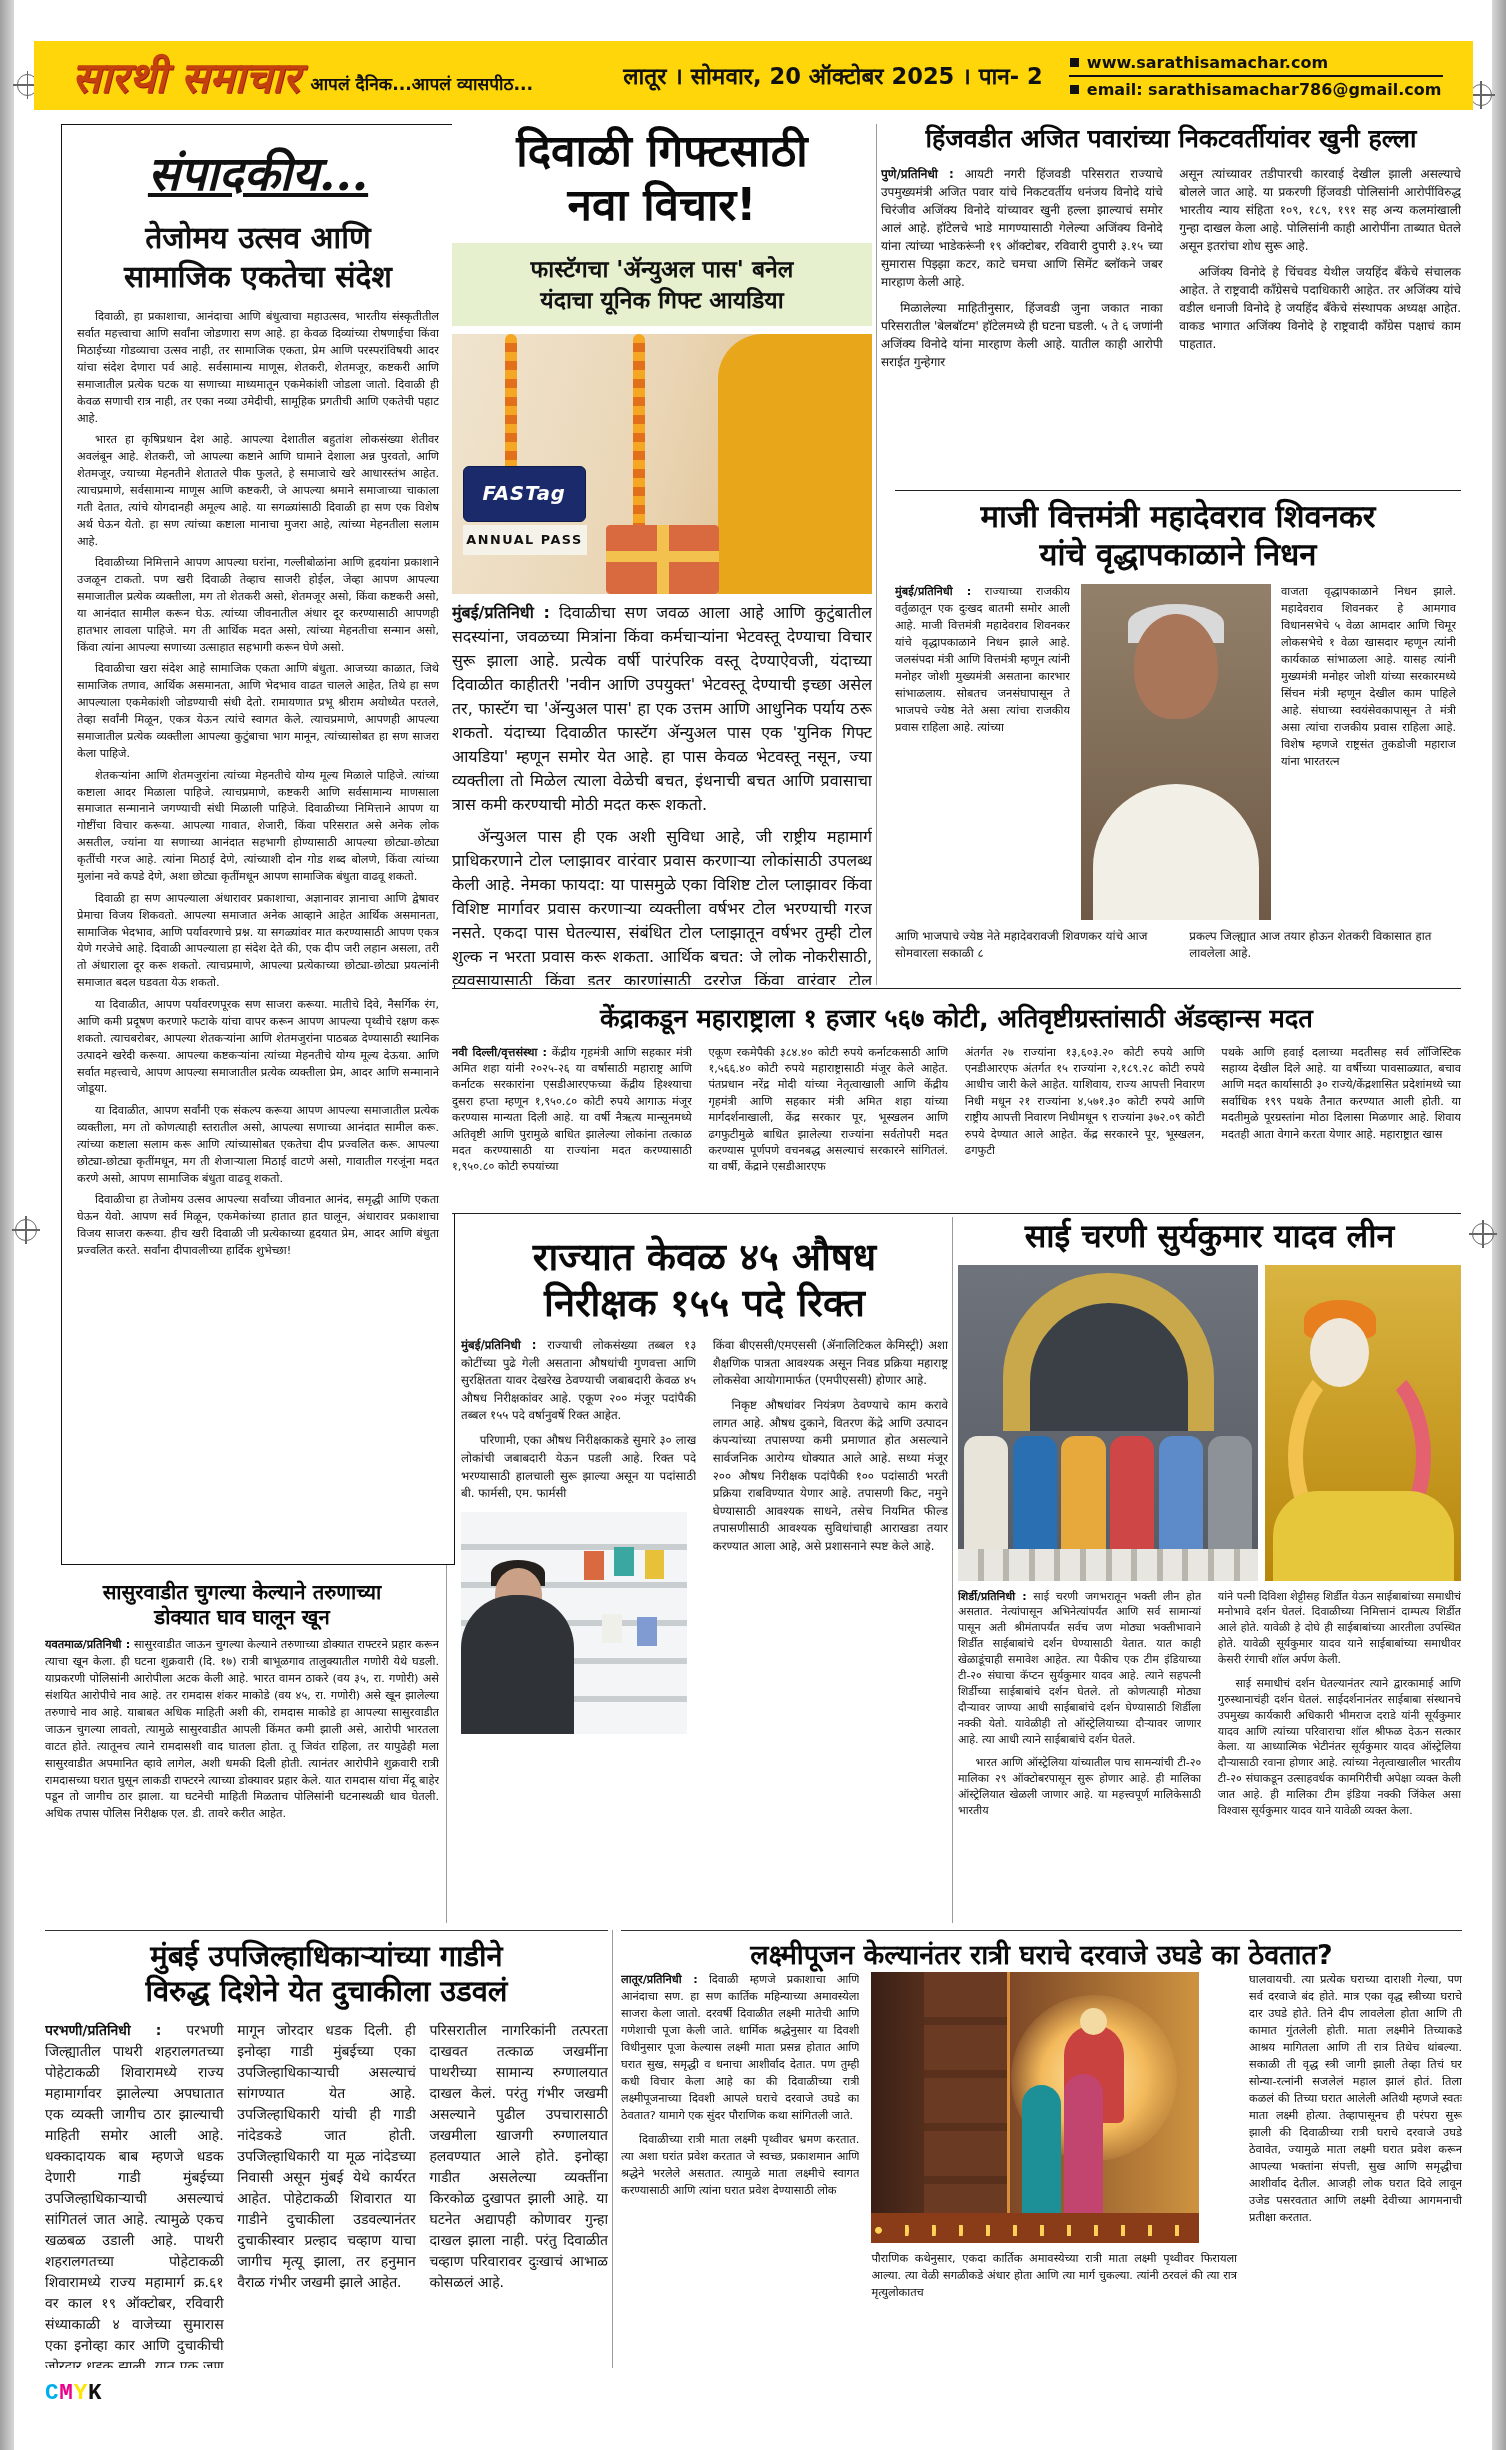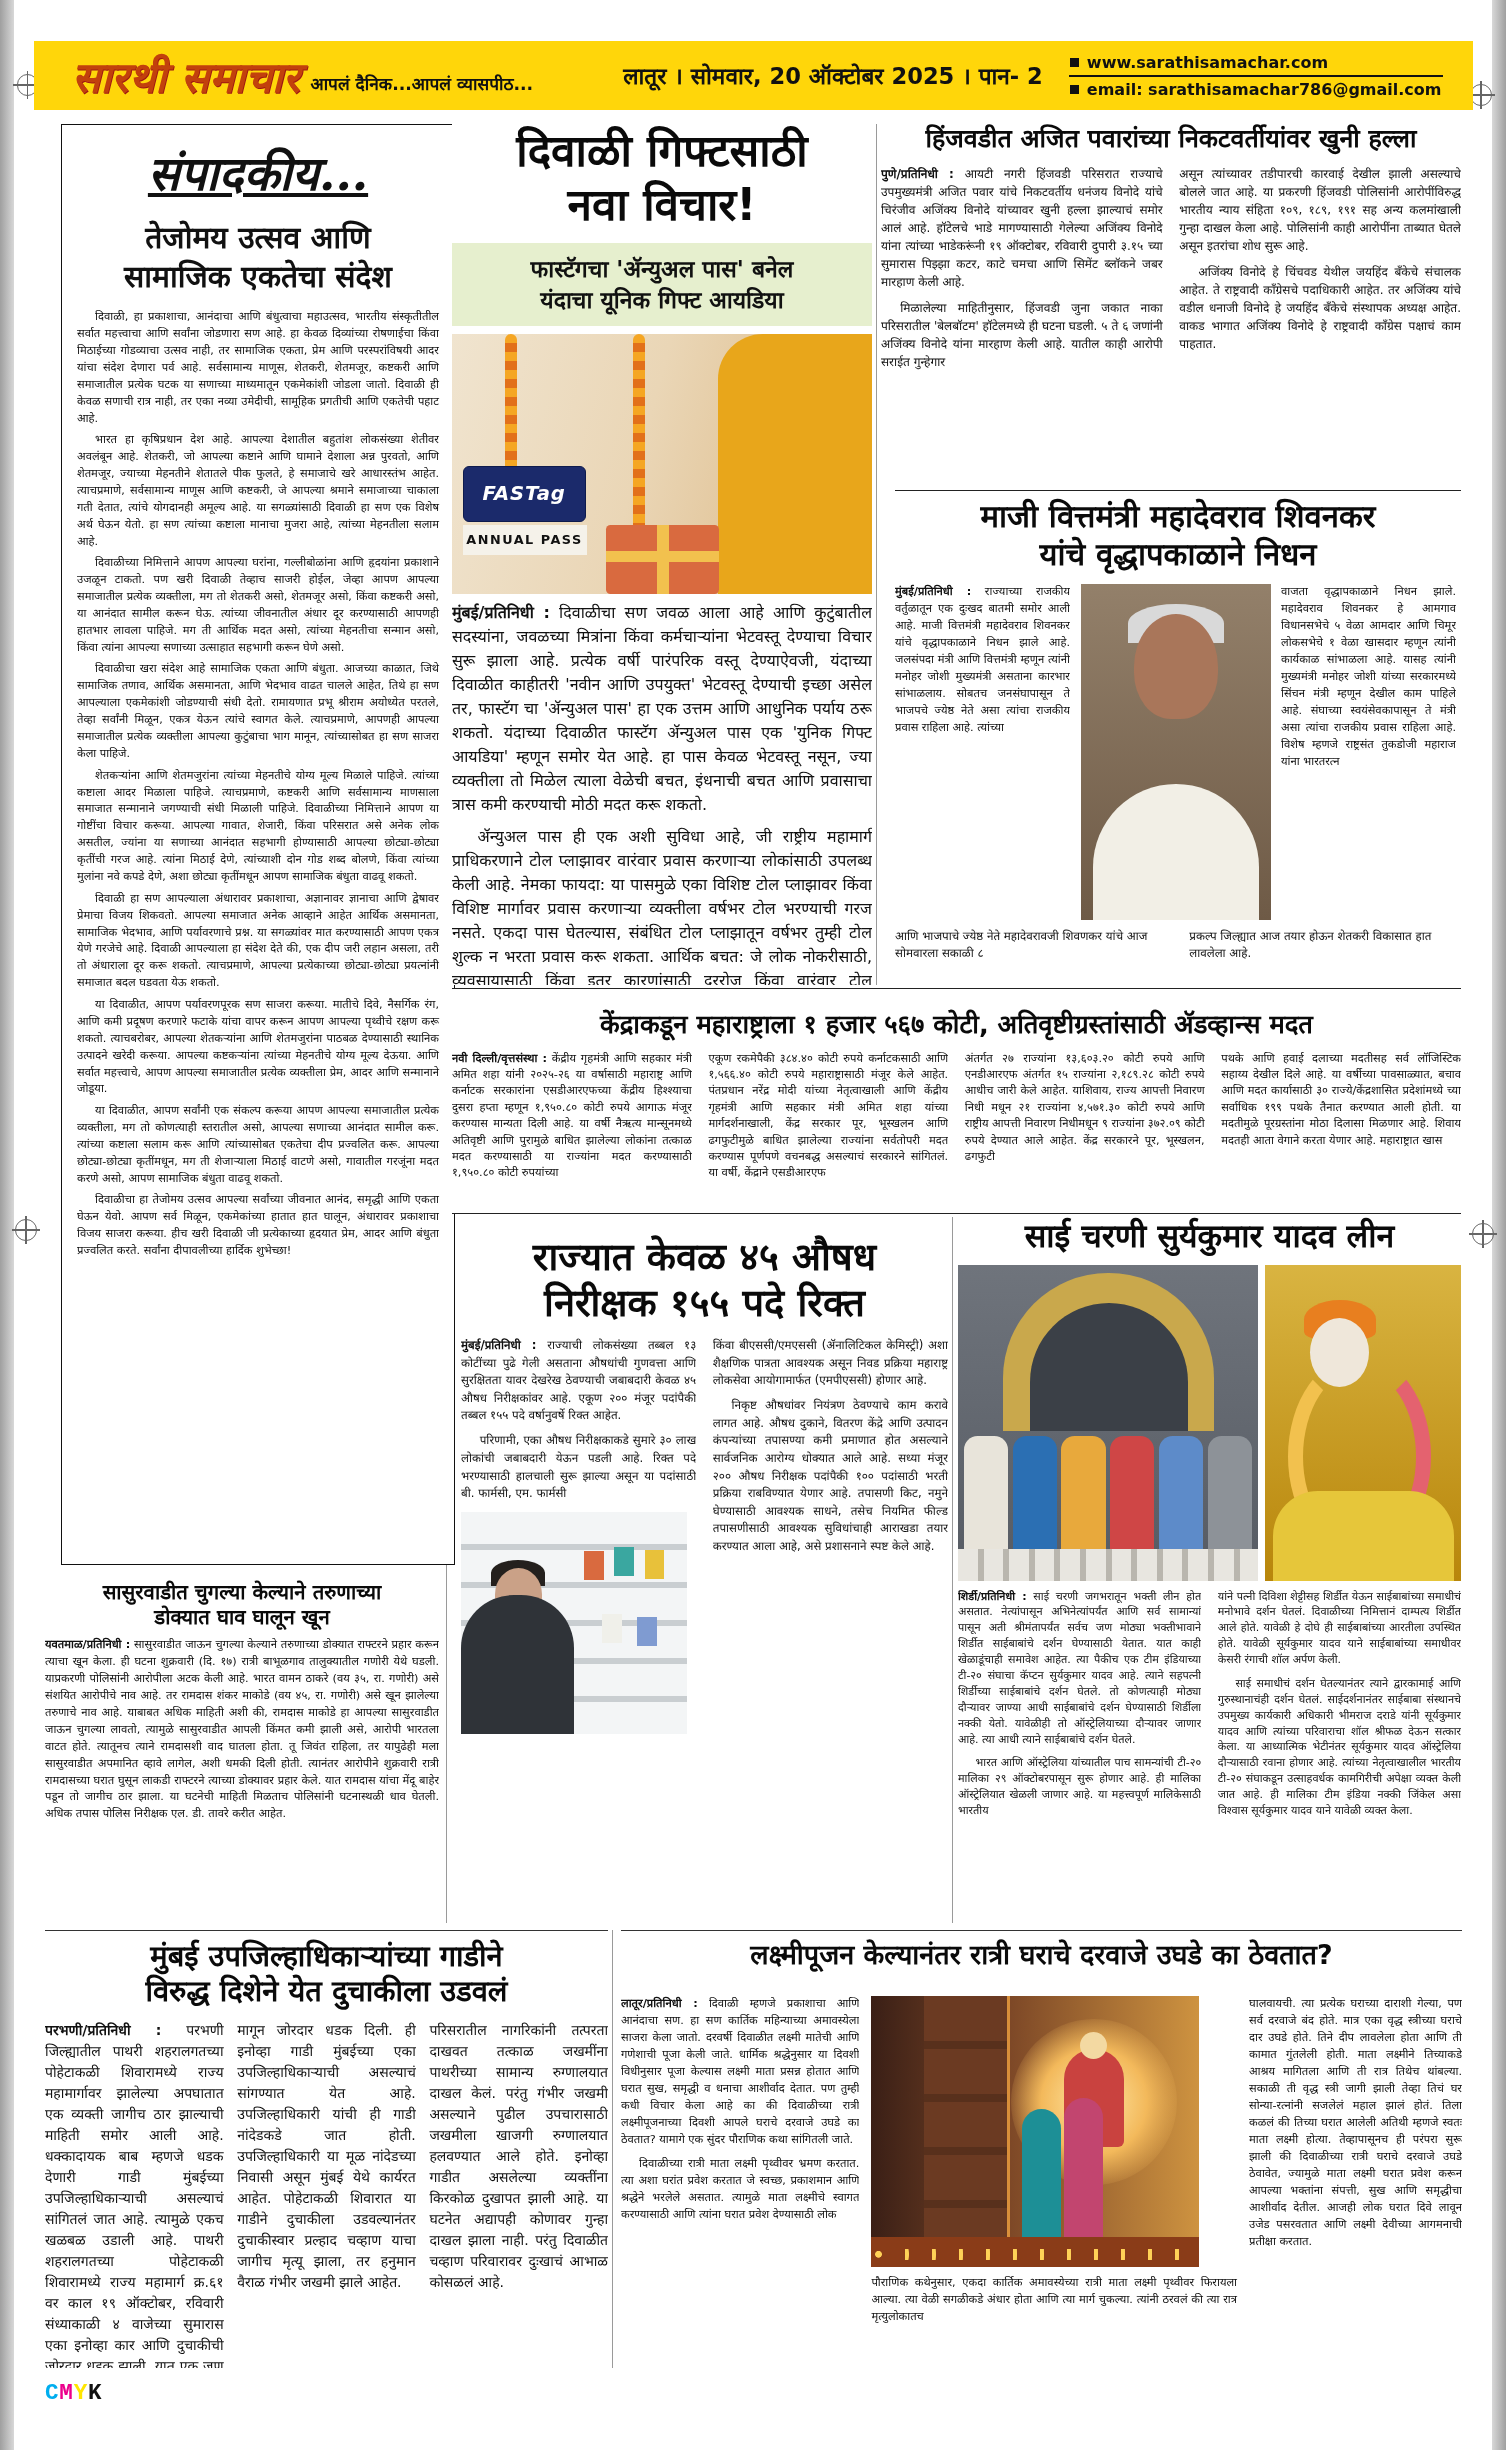--- a/index.html
+++ b/index.html
@@ -81,21 +81,21 @@
              border-radius:52% 52% 46% 46%;}
   .shiv-hair{position:absolute;left:47px;top:19.6px;width:96px;height:39px;background:#d9d9d9;
              border-radius:50% 50% 0 0;}
   .shiv-shirt{position:absolute;left:12px;bottom:0;width:166px;height:136px;background:#f2efe6;
               border-radius:83px 83px 0 0;}
   .shiv-cont{display:flex;gap:22.6px;font-size:11.7px;line-height:1.5;margin-top:7.5px;}
   .shiv-cont div{flex:1;}
 
   
   .central{left:452px;top:988px;width:1009px;height:226px;border-top:1.5px solid #222;border-bottom:1.5px solid #222;
-           padding-top:17px;box-sizing:border-box;}
+           padding-top:11px;box-sizing:border-box;}
   .central .h1{font-size:25.6px;margin:3px 0 10.5px 0;}
   .central .col{font-size:11.3px;line-height:1.45;}
 
   
   .drug{left:461px;top:1234px;width:487px;height:689px;}
   .drug .h1{font-size:38px;margin-bottom:10.5px;}
   .drug .col{font-size:11.7px;line-height:1.5;}
   .ph-drug{width:226px;height:222px;margin-top:9px;
            background:repeating-linear-gradient(180deg,#f3f5f6 0 32px,#c9ced1 32px 38px);}
   .drug-person{position:absolute;left:0;bottom:0;width:113px;height:139px;background:#2f3338;
@@ -135,21 +135,21 @@
   .yavatmal .body{font-size:11.3px;line-height:1.5;}
 
   
   .parbhani{left:45px;top:1930px;width:563px;height:438px;border-top:1.5px solid #333;padding-top:7.5px;box-sizing:border-box;}
   .parbhani .h1{font-size:29px;margin-bottom:10.5px;}
   .parbhani .cols{gap:13.6px;}
   .parbhani .col{font-size:14px;line-height:1.5;}
 
   
   .lakshmi{left:621px;top:1930px;width:841px;height:441px;border-top:1.5px solid #333;padding-top:7.5px;box-sizing:border-box;}
-  .lakshmi .h1{font-size:27px;margin-bottom:25px;}
+  .lakshmi .h1{font-size:27px;margin-bottom:1px;}
   .lak-row{display:flex;gap:12px;}
   .lak-col{font-size:11.3px;line-height:1.5;overflow:hidden;}
   .lak-c1{width:253px;height:354px;}
   .lak-mid{width:388px;}
   .lak-c3{width:226px;height:354px;}
   .ph-lak{width:328px;height:271px;background:linear-gradient(90deg,#3a1f16 0%,#7a4526 40%,#ce9340 100%);}
   .lak-door{position:absolute;left:53px;top:0;bottom:0;width:83px;
             background:repeating-linear-gradient(180deg,#6b3a22 0 45px,#58301c 45px 53px);border-right:3px solid #d98f3a;}
   .lak-glow{position:absolute;right:22.6px;top:22.6px;width:166px;height:166px;border-radius:50%;
             background:radial-gradient(circle,#ffe9a8 0%,#f3b95b 45%,rgba(206,147,64,0) 75%);}

